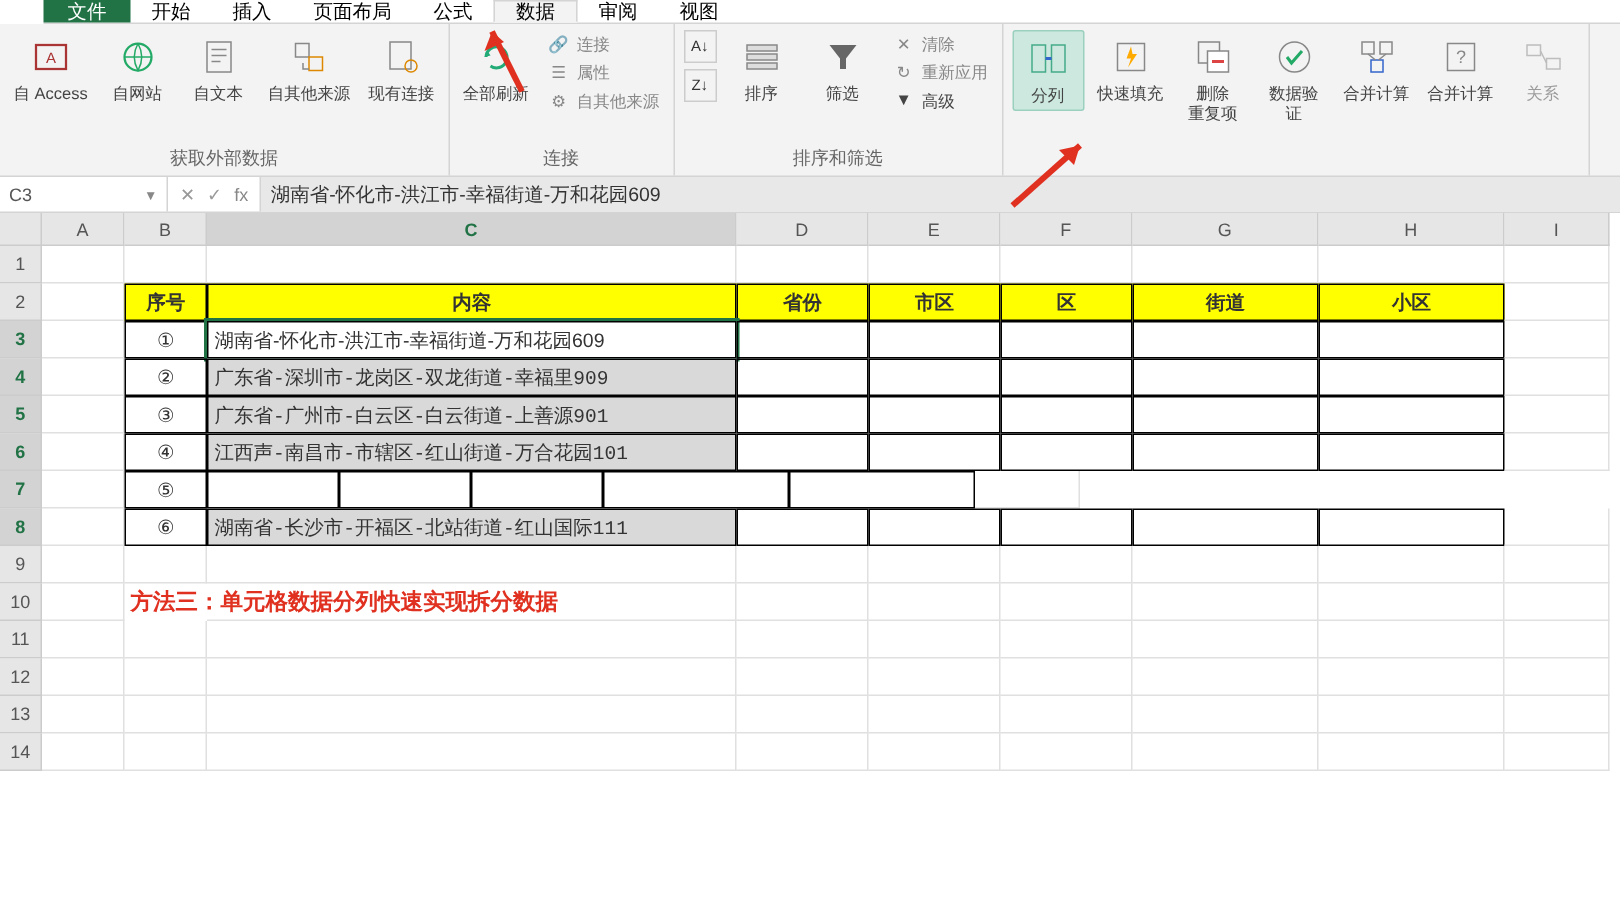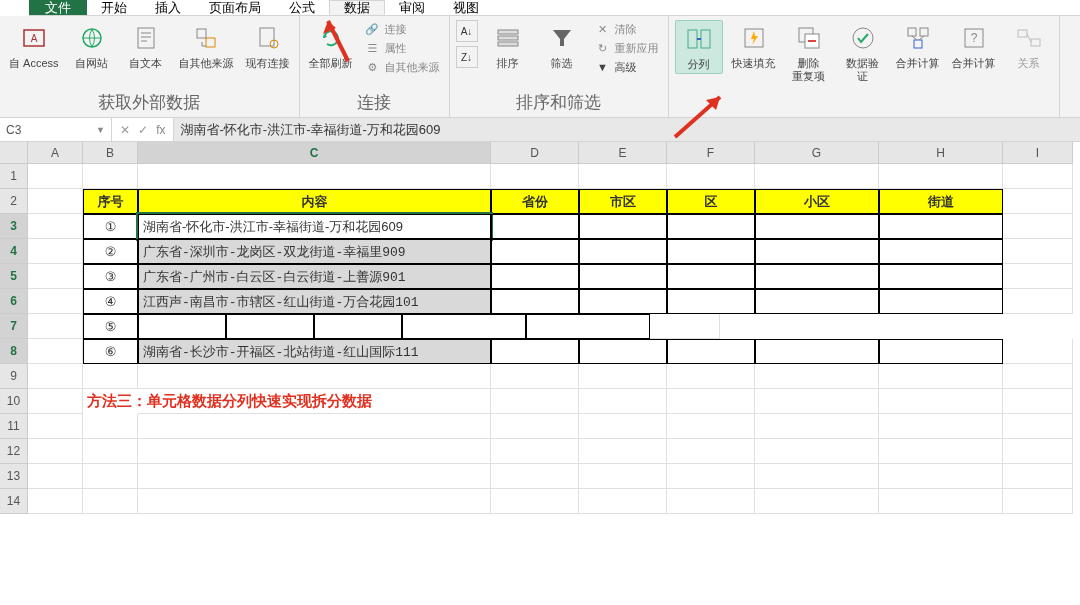--- a/index.html
+++ b/index.html
@@ -6,21 +6,21 @@
 body { background: #fff; font-size: 12px; color: #333; width: 1080px; }
 
 .tabbar { display: flex; background: #fff; height: 16px; align-items: stretch; border-bottom: 1px solid #d4d4d4; margin-left: 29px; }
 .tab-file { background: #217346; color: #fff; padding: 0 16px; display: flex; align-items: center; font-size: 13px; }
 .tab { padding: 0 14px; display: flex; align-items: center; color: #000000; font-size: 13px; cursor: pointer; }
 .tab.active { border: 1px solid #d4d4d4; border-bottom-color: #f3f3f3; background: #f3f3f3; }
 
 .ribbon { display: flex; background: #f3f3f3; height: 102px; border-bottom: 1px solid #d4d4d4; }
 .rgroup { display: flex; flex-direction: column; border-right: 1px solid #d4d4d4; padding: 4px 6px 0; }
 .rgroup-body { flex: 1; display: flex; align-items: flex-start; gap: 6px; }
-.rgroup-label { text-align: center; font-size: 17px; color: #666; padding: 2px 0 3px; font-family: Liberation Serif, serif; }
+.rgroup-label { text-align: center; font-size: 12px; color: #666; padding: 2px 0 3px; font-family: Liberation Serif, serif; }
 .rbtn { display: flex; flex-direction: column; align-items: center; gap: 3px; padding: 2px 3px; cursor: pointer; min-width: 48px; }
 .rbtn.highlight { background: #cce8df; border: 1px solid #9bd0c0; border-radius: 2px; justify-content: center; }
 .rbtn .lbl { font-size: 11px; color: #444; text-align: center; line-height: 1.2; white-space: pre-line; }
 .ricon { width: 32px; height: 32px; display: flex; align-items: center; justify-content: center; }
 .sicon { width: 16px; height: 16px; display: flex; align-items: center; justify-content: center; }
 .vstack { display:flex; flex-direction:column; gap:1px; }
 .vitem { display:flex; align-items:center; gap:4px; padding:1px 3px; color:#888; font-size:11px; cursor:pointer; }
 .vitem.dark { color:#444; }
 
 .fbar { display:flex; height:24px; border-bottom:1px solid #d4d4d4; align-items:stretch; }
@@ -326,22 +326,22 @@
           <div class="cell colH"></div>
           <div class="cell colI"></div>
         </div>
       <div class="cellrow">
           <div class="cell colA"></div>
           <div class="cell colB hdrcell">序号</div>
           <div class="cell colC hdrcell">内容</div>
           <div class="cell colD hdrcell">省份</div>
           <div class="cell colE hdrcell">市区</div>
           <div class="cell colF hdrcell">区</div>
+          <div class="cell colG hdrcell">街道</div>
           <div class="cell colH hdrcell">小区</div>
-          <div class="cell colG hdrcell">街道</div>
           <div class="cell colI"></div>
         </div>
       <div class="cellrow">
           <div class="cell colA"></div>
           <div class="cell colB datacell center">①</div>
           <div class="cell colC datacell curcell">湖南省-怀化市-洪江市-幸福街道-万和花园609</div>
           <div class="cell colD datacell"></div>
           <div class="cell colE datacell"></div>
           <div class="cell colF datacell"></div>
           <div class="cell colG datacell"></div>

